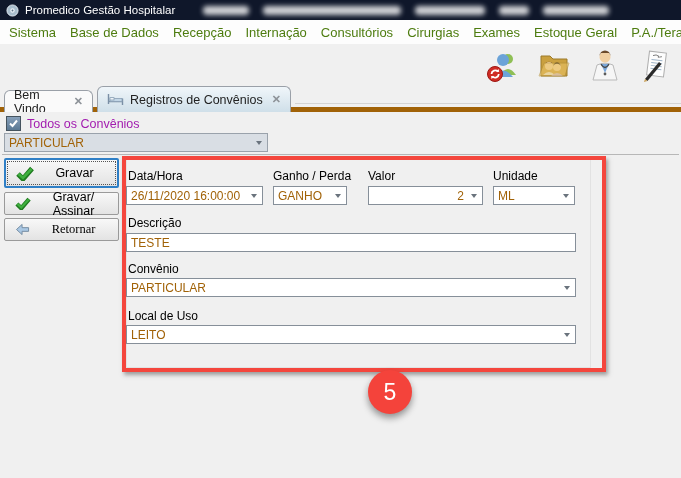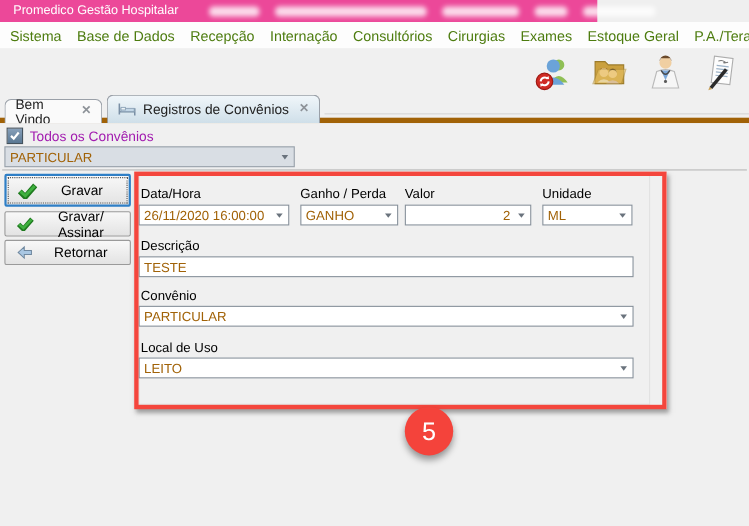--- a/index.html
+++ b/index.html
@@ -1,21 +1,21 @@
 <!DOCTYPE html>
 <html><head>
 <meta charset="utf-8">
 <style>
   html,body{margin:0;padding:0;}
   body{width:681px;height:478px;overflow:hidden;position:relative;
        font-family:"Liberation Sans",sans-serif;background:#efefef;}
   .abs{position:absolute;box-sizing:border-box;}
 
   
-  .titlebar{left:0;top:0;width:543px;height:20px;background:#ec4899;
+  .titlebar{left:0;top:0;width:681px;height:20px;background:#0f172a;
             display:flex;align-items:center;gap:6px;padding-left:6px;}
   .titlebar .app-title{color:#fff;font-size:11.5px;white-space:nowrap;}
   .blur-strip{display:flex;gap:14px;align-items:center;margin-left:22px;}
   .blur-blob{height:9px;background:rgba(255,255,255,.8);border-radius:4px;filter:blur(2.6px);}
 
   
   .menubar{left:0;top:20px;width:681px;height:24px;background:#fdfdfd;
            display:flex;align-items:center;font-size:13px;color:#4d7c0f;
            padding-left:2px;white-space:nowrap;}
   .menu-item{padding:0 7px;cursor:default;}
@@ -205,39 +205,39 @@
 </div>
 
 <div class="abs btn" style="top:192px;height:23px;">
   <svg width="16" height="13" viewBox="0 0 18 15">
     <path d="M2,8 L7,13 L16,2.5" fill="none" stroke="#1f7a1f" stroke-width="5"></path>
     <path d="M2.5,8 L7,12 L15.5,3" fill="none" stroke="#3fb03f" stroke-width="2.6"></path>
   </svg>
   <span class="btn-label">Gravar/ Assinar</span>
 </div>
 
-<div class="abs btn" style="top:218px;height:23px;">
+<div class="abs btn" style="top:218px;height:23px;font-family:Liberation Serif, serif;">
   <svg width="16" height="13" viewBox="0 0 16 14">
     <path d="M7,1.5 V5 H14 V9 H7 V12.5 L1,7 Z" fill="#a9c7e3" stroke="#70889f" stroke-width="1"></path>
   </svg>
   <span class="btn-label">Retornar</span>
 </div>
 
 <div class="abs form-panel"></div>
 
 <span class="abs flabel" style="left:128px;top:169px;">Data/Hora</span>
 <span class="abs flabel" style="left:273px;top:169px;">Ganho / Perda</span>
 <span class="abs flabel" style="left:368px;top:169px;">Valor</span>
 <span class="abs flabel" style="left:493px;top:169px;">Unidade</span>
 
 <div class="combo abs" style="left:126px;top:186px;width:137px;">
   <span>26/11/2020 16:00:00</span>
   <span class="arrow"></span>
 </div>
-<div class="combo abs" style="left:273px;top:186px;width:89px;">
+<div class="combo abs" style="left:273px;top:186px;width:74px;">
   <span>GANHO</span>
   <span class="arrow"></span>
 </div>
 <div class="combo num abs" style="left:368px;top:186px;width:115px;">
   <span>2</span>
   <span class="arrow"></span>
 </div>
 <div class="combo abs" style="left:493px;top:186px;width:82px;">
   <span>ML</span>
   <span class="arrow"></span>

